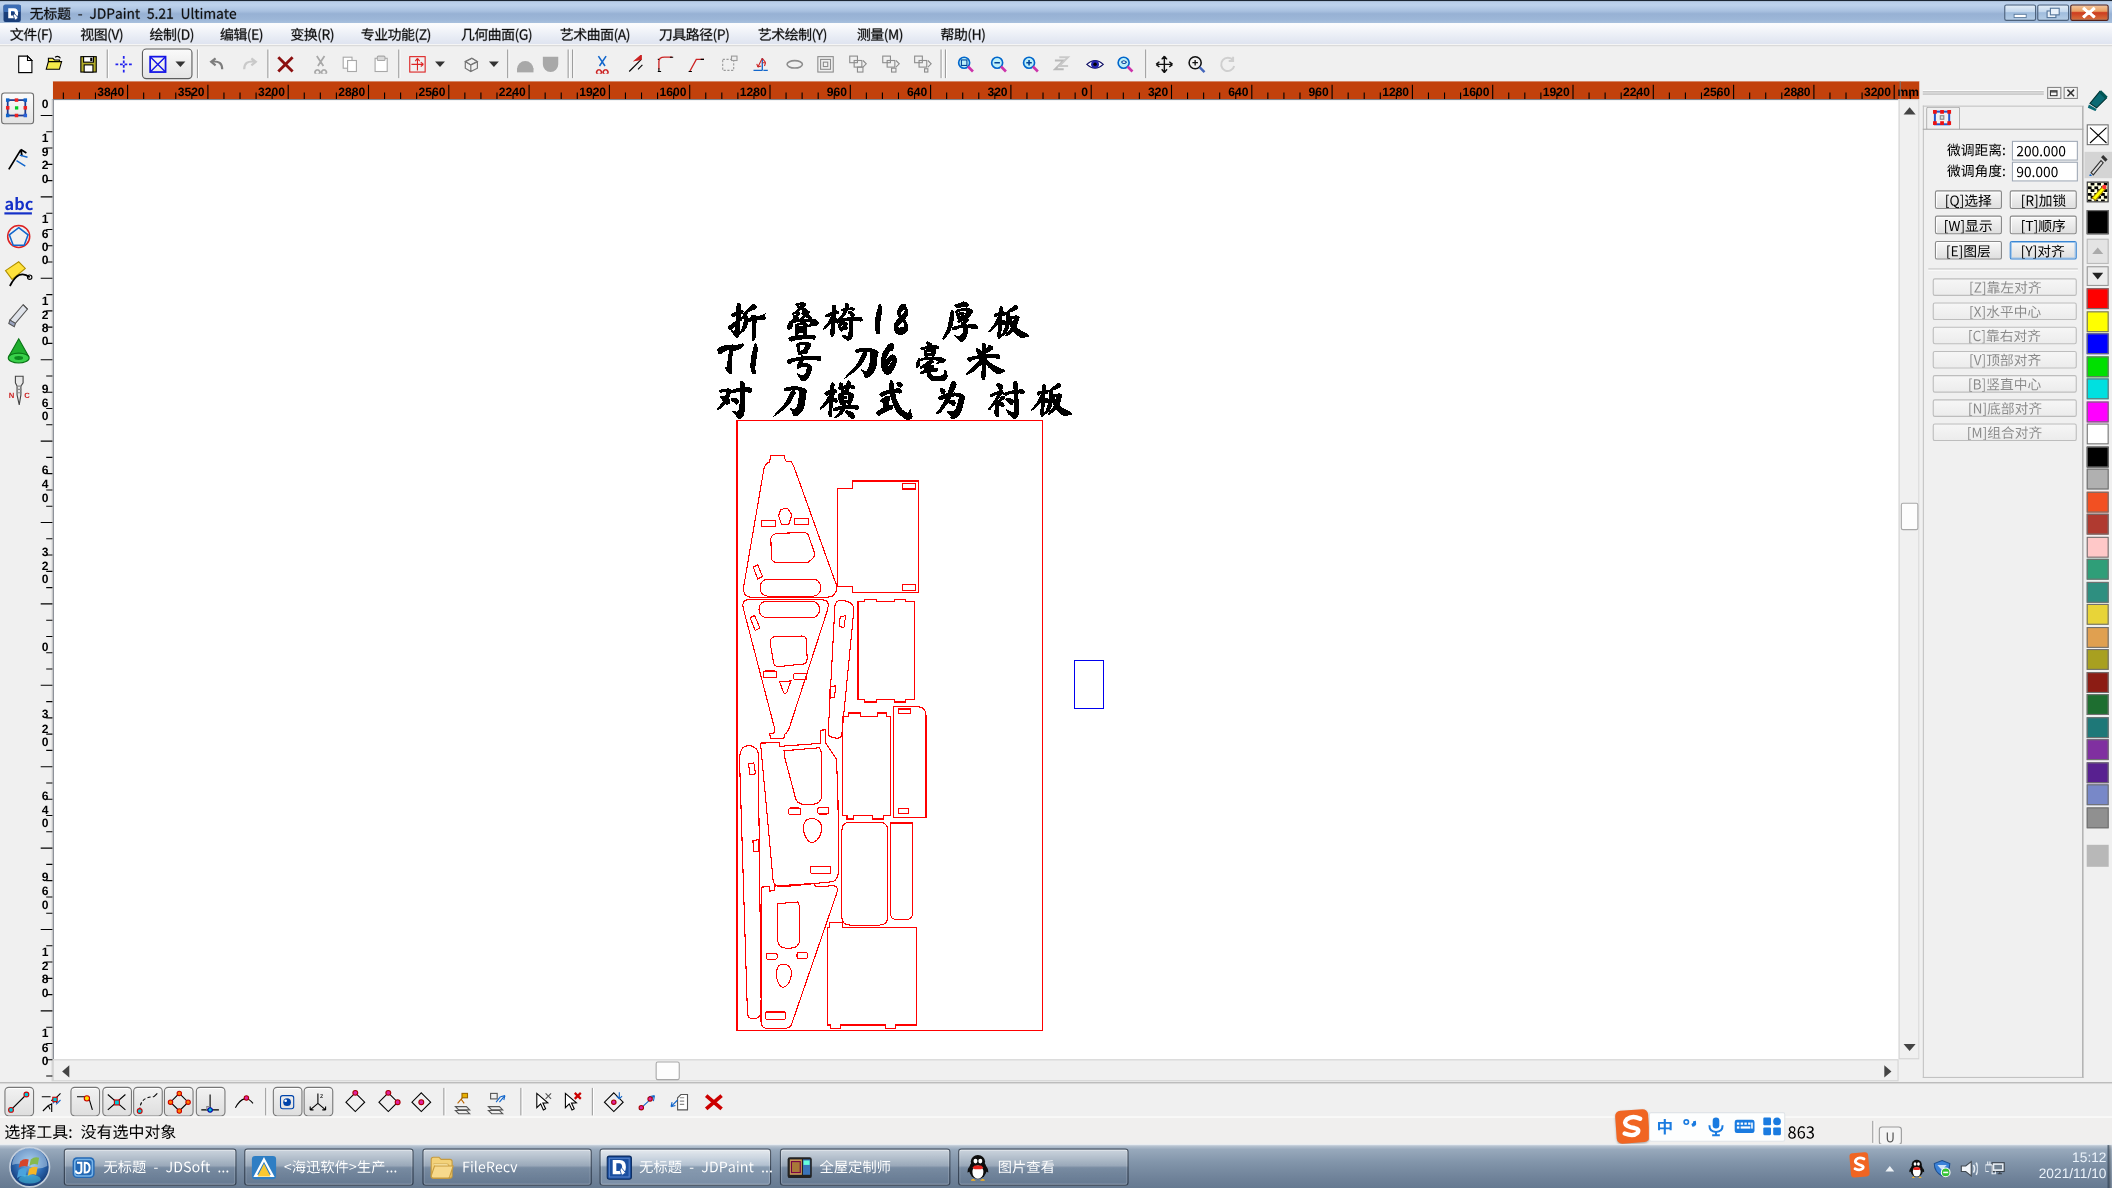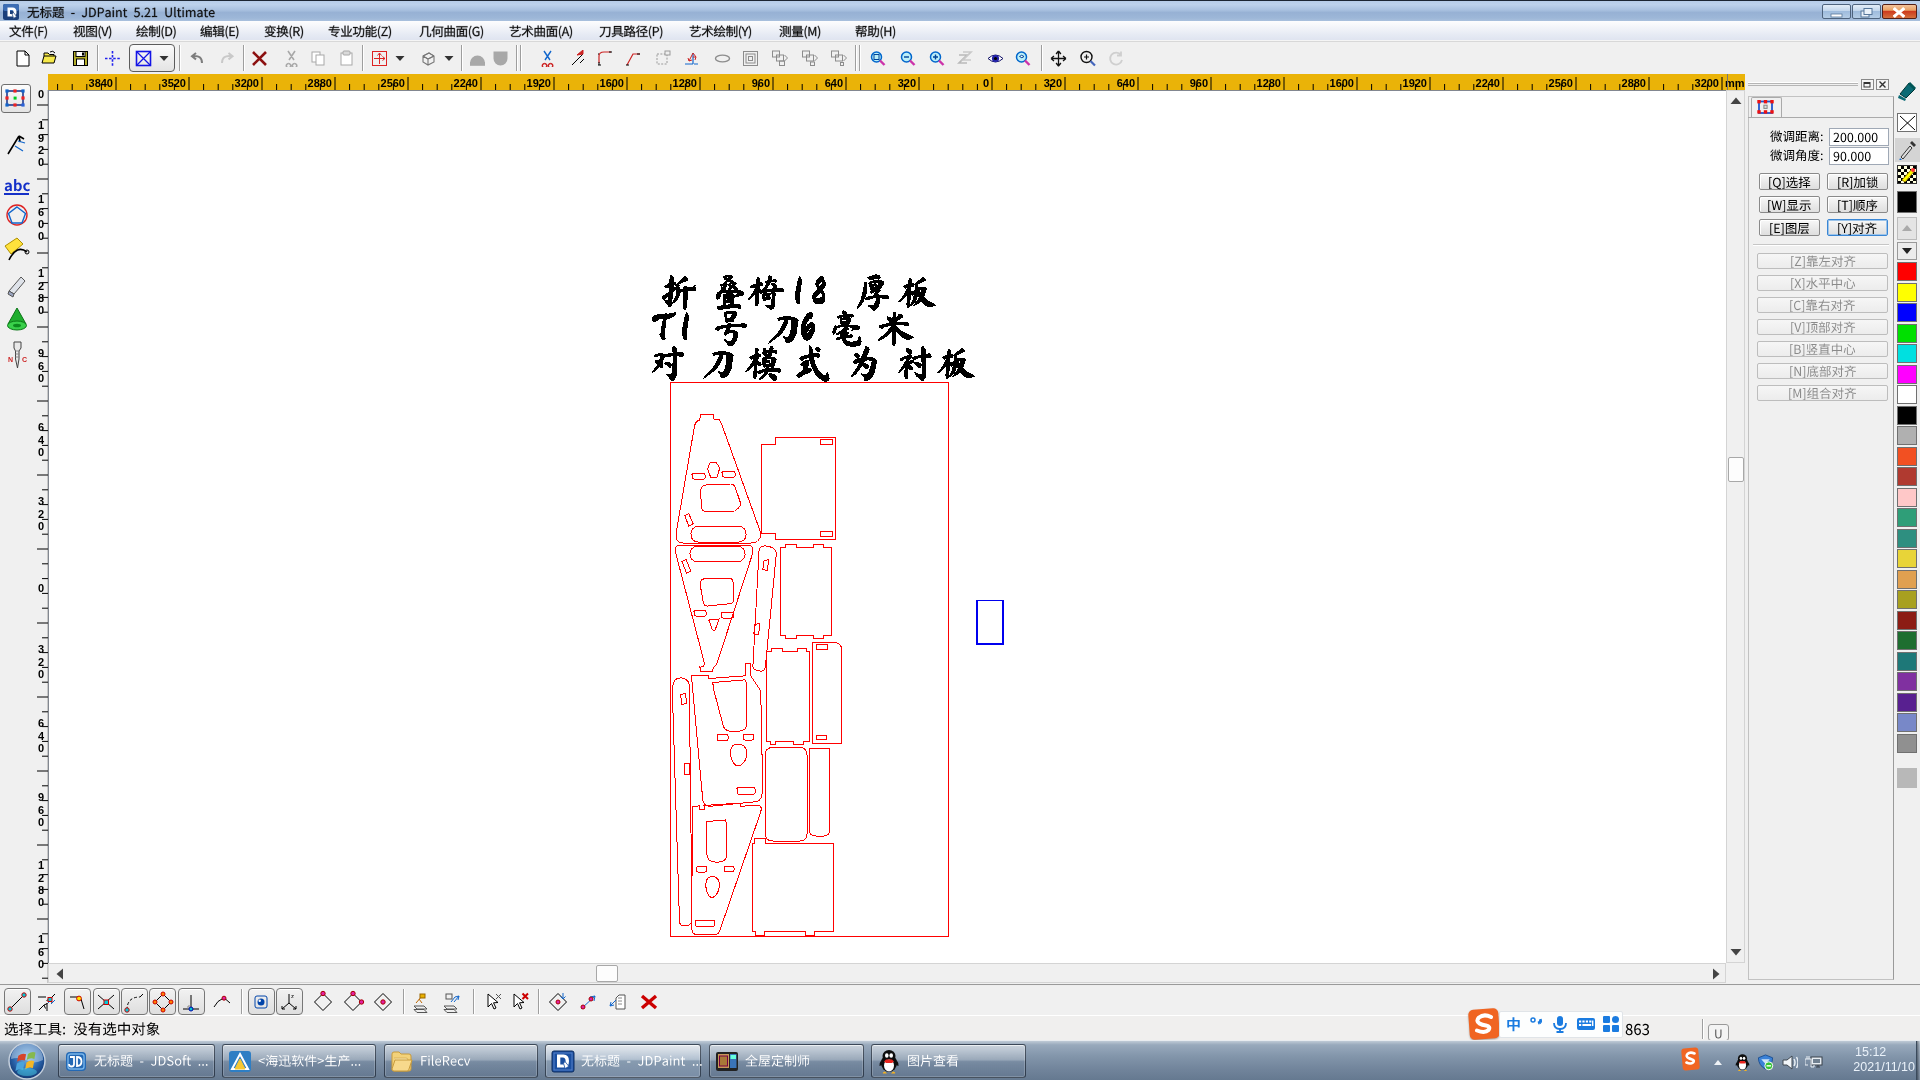--- a/index.html
+++ b/index.html
@@ -3,21 +3,21 @@
 *{margin:0;padding:0;box-sizing:border-box}
 html,body{width:1920px;height:1080px;overflow:hidden;background:#f0f0f0;
  font-family:"Liberation Sans",sans-serif;}
 .abs{position:absolute}
 #titlebar{left:0;top:0;width:1920px;height:21px;
  background:linear-gradient(#b7cde9 0%,#bdd2ec 18%,#a9c1e0 45%,#97b1d4 58%,#9db7d8 85%,#a9c0dd 100%);
  border-top:1px solid #1c2633;}
 #menubar{left:0;top:21px;width:1920px;height:20px;
  background:linear-gradient(#fdfdfe,#e7ebf4 70%,#dfe4f0);border-bottom:1px solid #f5f5f5}
 #toolbar{left:0;top:41px;width:1920px;height:33px;background:#f0f0f0;border-top:1px solid #d8d8d8}
-#hruler{left:48px;top:74px;width:1697px;height:16px;background:#eab308}
+#hruler{left:48px;top:74px;width:1697px;height:16px;background:#c2410c}
 #cornerbox{left:0;top:74px;width:48px;height:16px;background:#f0f0f0}
 #lefttools{left:0;top:74px;width:34px;height:924px;background:#f0f0f0}
 #vruler{left:34px;top:90px;width:14px;height:893px;background:#f0f0f0;border-right:1px solid #c8c8c8}
 #canvas{left:48px;top:90px;width:1678px;height:873px;background:#fff;
  border-top:1px solid #828790;border-left:1px solid #828790}
 #hscroll{left:48px;top:963px;width:1678px;height:20px;background:#f0f0f0;border:1px solid #d4d4d4}
 #vscroll{left:1726px;top:90px;width:19px;height:873px;background:#f0f0f0;border:1px solid #d4d4d4}
 #snapbar{left:0;top:984px;width:1920px;height:31px;background:#f0f0f0;border-top:2px groove #eee}
 #statusbar{left:0;top:1015px;width:1920px;height:25px;background:#f0efee;border-top:1px solid #fff}
 #taskbar{left:0;top:1040px;width:1920px;height:40px;
@@ -881,15 +881,15 @@
     <svg class="abs" style="left:1781px;top:13px;" width="17" height="17" viewBox="0 0 17 17">
       <path d="M2 6 h4 l5 -4 v13 l-5 -4 h-4 z" fill="#f2f6fa" stroke="#404850"></path>
       <path d="M13 5 q2 3.5 0 7 M15.5 3 q3 5.5 0 11" stroke="#e8eef4" stroke-width="1.5" fill="none"></path>
     </svg>
     <svg class="abs" style="left:1805px;top:13px;" width="18" height="17" viewBox="0 0 18 17">
       <rect x="6" y="3" width="11" height="8" fill="#e8eef4" stroke="#38404a"></rect>
       <rect x="8" y="5" width="7" height="4" fill="#708090"></rect>
       <path d="M9 11 v2 h-3 v-8 M4 5 v-3 m-2 3 v-3 m4 3 h-6 v6 h3" stroke="#e8eef4" fill="none"></path>
       <path d="M11 13 h4 M13 11 v2" stroke="#38404a"></path>
     </svg>
-    <div class="abs" style="left:1855px;top:4px;width:60px;height:14px;color:#eaf2fa;font-size:12.5px;text-align:left">15:12</div>
+    <div class="abs" style="left:1855px;top:4px;width:60px;height:14px;color:#eaf2fa;font-size:12.5px;text-align:right">15:12</div>
     <div class="abs" style="left:1838px;top:19px;width:77px;height:14px;color:#eaf2fa;font-size:12.5px;text-align:right">2021/11/10</div>
     <div class="abs" style="left:1916px;top:0;width:4px;height:40px;background:linear-gradient(90deg,rgba(0,0,0,.35),rgba(255,255,255,.2));border-left:1px solid #3a4a5c"></div>
   </div>
 </body></html>

